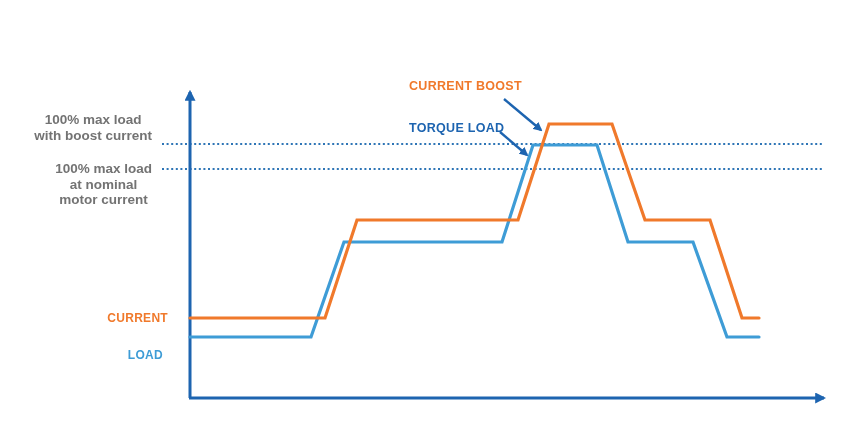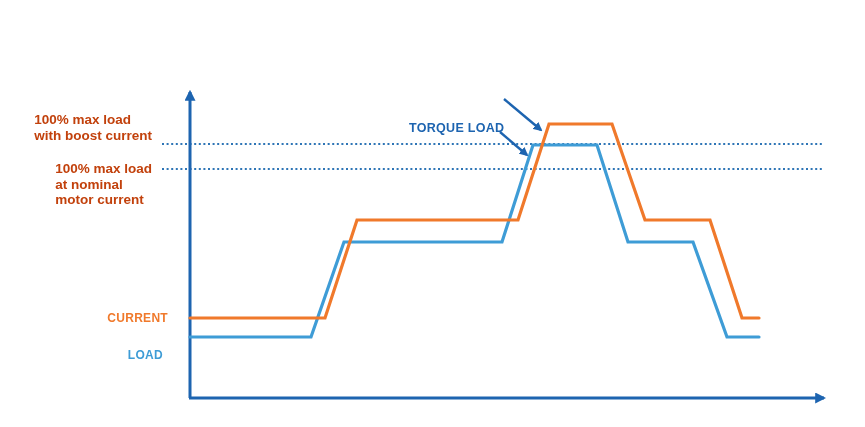--- a/index.html
+++ b/index.html
@@ -20,24 +20,24 @@
     left: 0;
     top: 0;
   }
   .lbl {
     position: absolute;
     font-weight: bold;
     white-space: pre-line;
   }
   .lbl-axis-left {
     right: 713px;
-    text-align: left;
+    text-align: center;
     font-size: 13.5px;
     line-height: 15.5px;
-    color: #c2410c;
+    color: #737373;
   }
   .lbl-boost-line { top: 112px; }
   .lbl-nominal-line { top: 161px; }
   .lbl-current-boost {
     left: 409px;
     top: 79px;
     font-size: 12.5px;
     letter-spacing: 0.3px;
     color: #F0792B;
   }
@@ -89,20 +89,21 @@
       <line x1="500" y1="132" x2="527" y2="155" stroke="#1D64B0" stroke-width="2.4" marker-end="url(#annArrow)"></line>
     </svg>
 
   <div class="lbl lbl-axis-left lbl-boost-line">100% max load
 with boost current</div>
 
   <div class="lbl lbl-axis-left lbl-nominal-line">100% max load
 at nominal
 motor current</div>
 
+  <div class="lbl lbl-current-boost">CURRENT BOOST</div>
 
   <div class="lbl lbl-torque-peak">TORQUE LOAD</div>
 
   <div class="lbl lbl-series lbl-current">CURRENT</div>
 
   <div class="lbl lbl-series lbl-load">LOAD</div>
 
 </div>
 
 </body></html>

